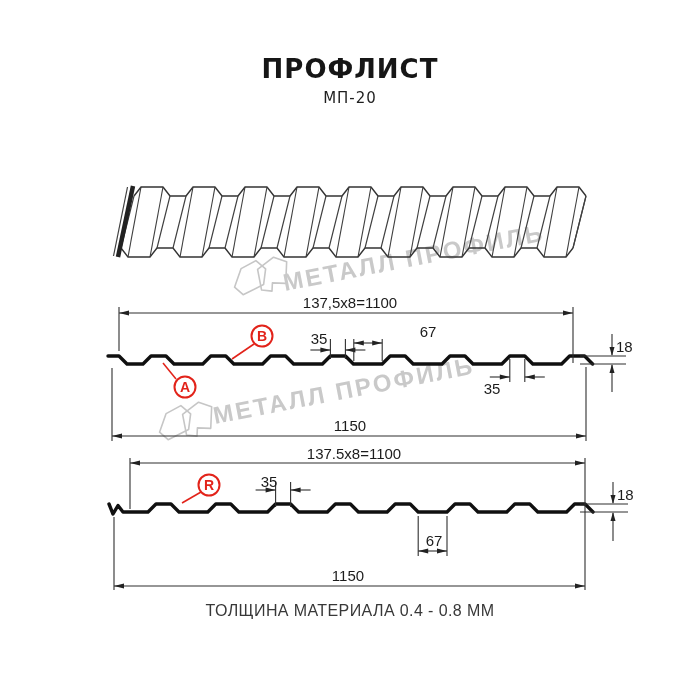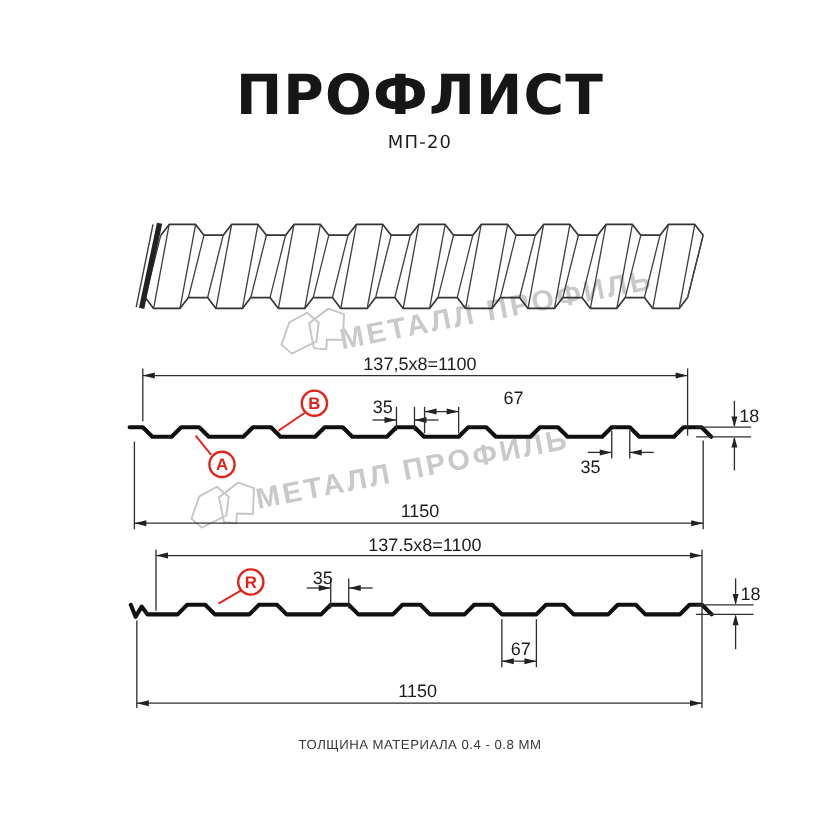--- a/index.html
+++ b/index.html
@@ -1,24 +1,24 @@
 <!DOCTYPE html>
 <html><head>
 <meta charset="utf-8">
 <style>
   html,body{margin:0;padding:0;background:#ffffff;}
   .page{position:relative;width:700px;height:700px;background:#ffffff;overflow:hidden;
         font-family:"Liberation Sans",sans-serif;}
   .hdr{position:absolute;top:56px;left:0;width:700px;text-align:center;}
-  .title{font-family:"DejaVu Sans",sans-serif;font-weight:700;font-size:46px;
+  .title{font-family:"DejaVu Sans",sans-serif;font-weight:700;font-size:26px;
          letter-spacing:1px;color:#161616;line-height:1.0;}
   .subtitle{margin-top:7px;font-family:"DejaVu Sans",sans-serif;font-weight:400;
             font-size:15px;letter-spacing:1px;color:#1f1f1f;}
-  .footer{position:absolute;top:615px;left:0;width:700px;text-align:center;
-          font-size:11px;color:#383838;letter-spacing:0.4px;}
+  .footer{position:absolute;top:602px;left:0;width:700px;text-align:center;
+          font-size:16px;color:#383838;letter-spacing:0.4px;}
   svg{position:absolute;left:0;top:0;}
   .dimtxt{font-family:"Liberation Sans",sans-serif;font-size:15px;fill:#1c1c1c;}
   .redtxt{font-family:"Liberation Sans",sans-serif;font-size:14px;fill:#e2231a;font-weight:bold;}
   .wm{font-family:"Liberation Sans",sans-serif;font-size:24px;font-weight:bold;
       letter-spacing:2.5px;fill:#c9c9c9;}
   .wmlogo{fill:none;stroke:#c6c6c6;stroke-width:1.6;stroke-linejoin:round;}
 </style>
 </head>
 <body>
 

